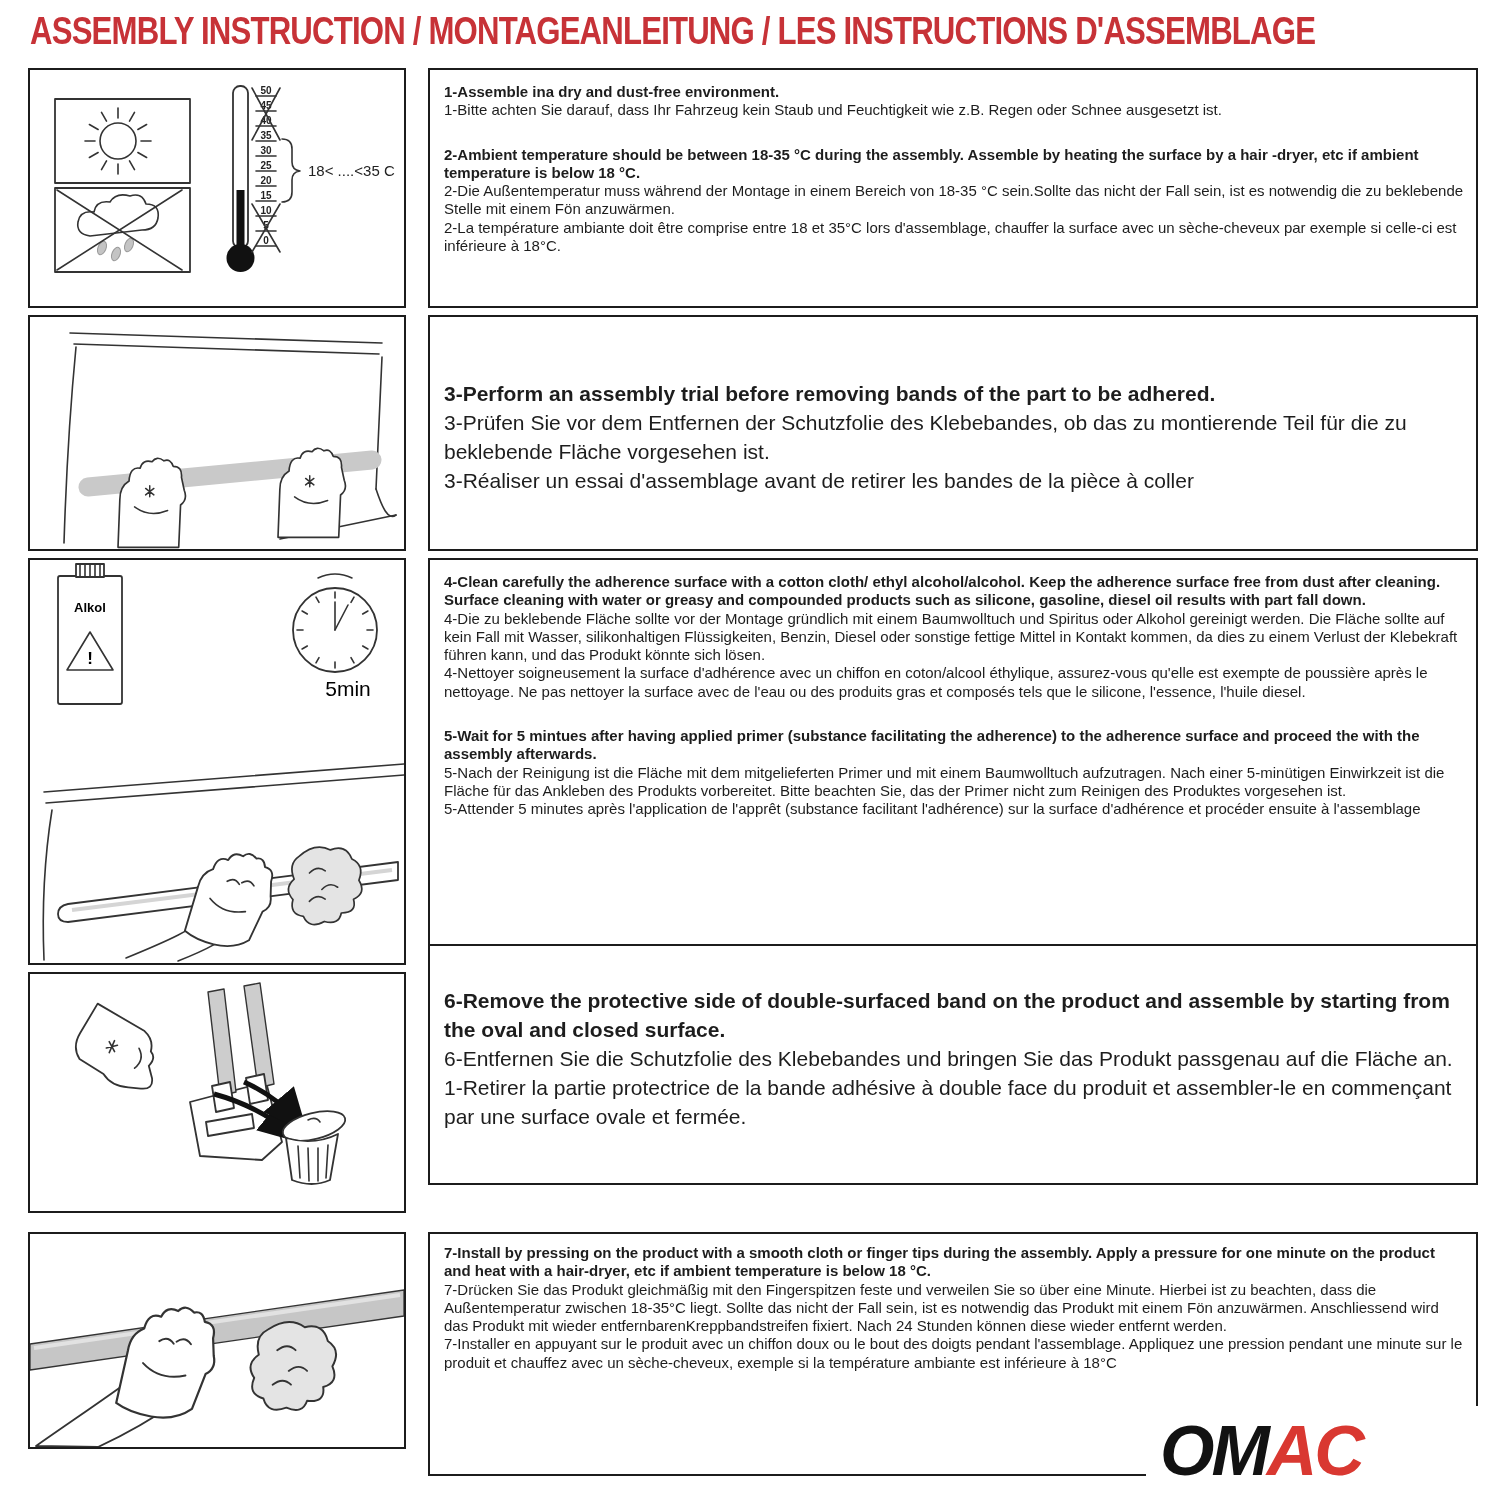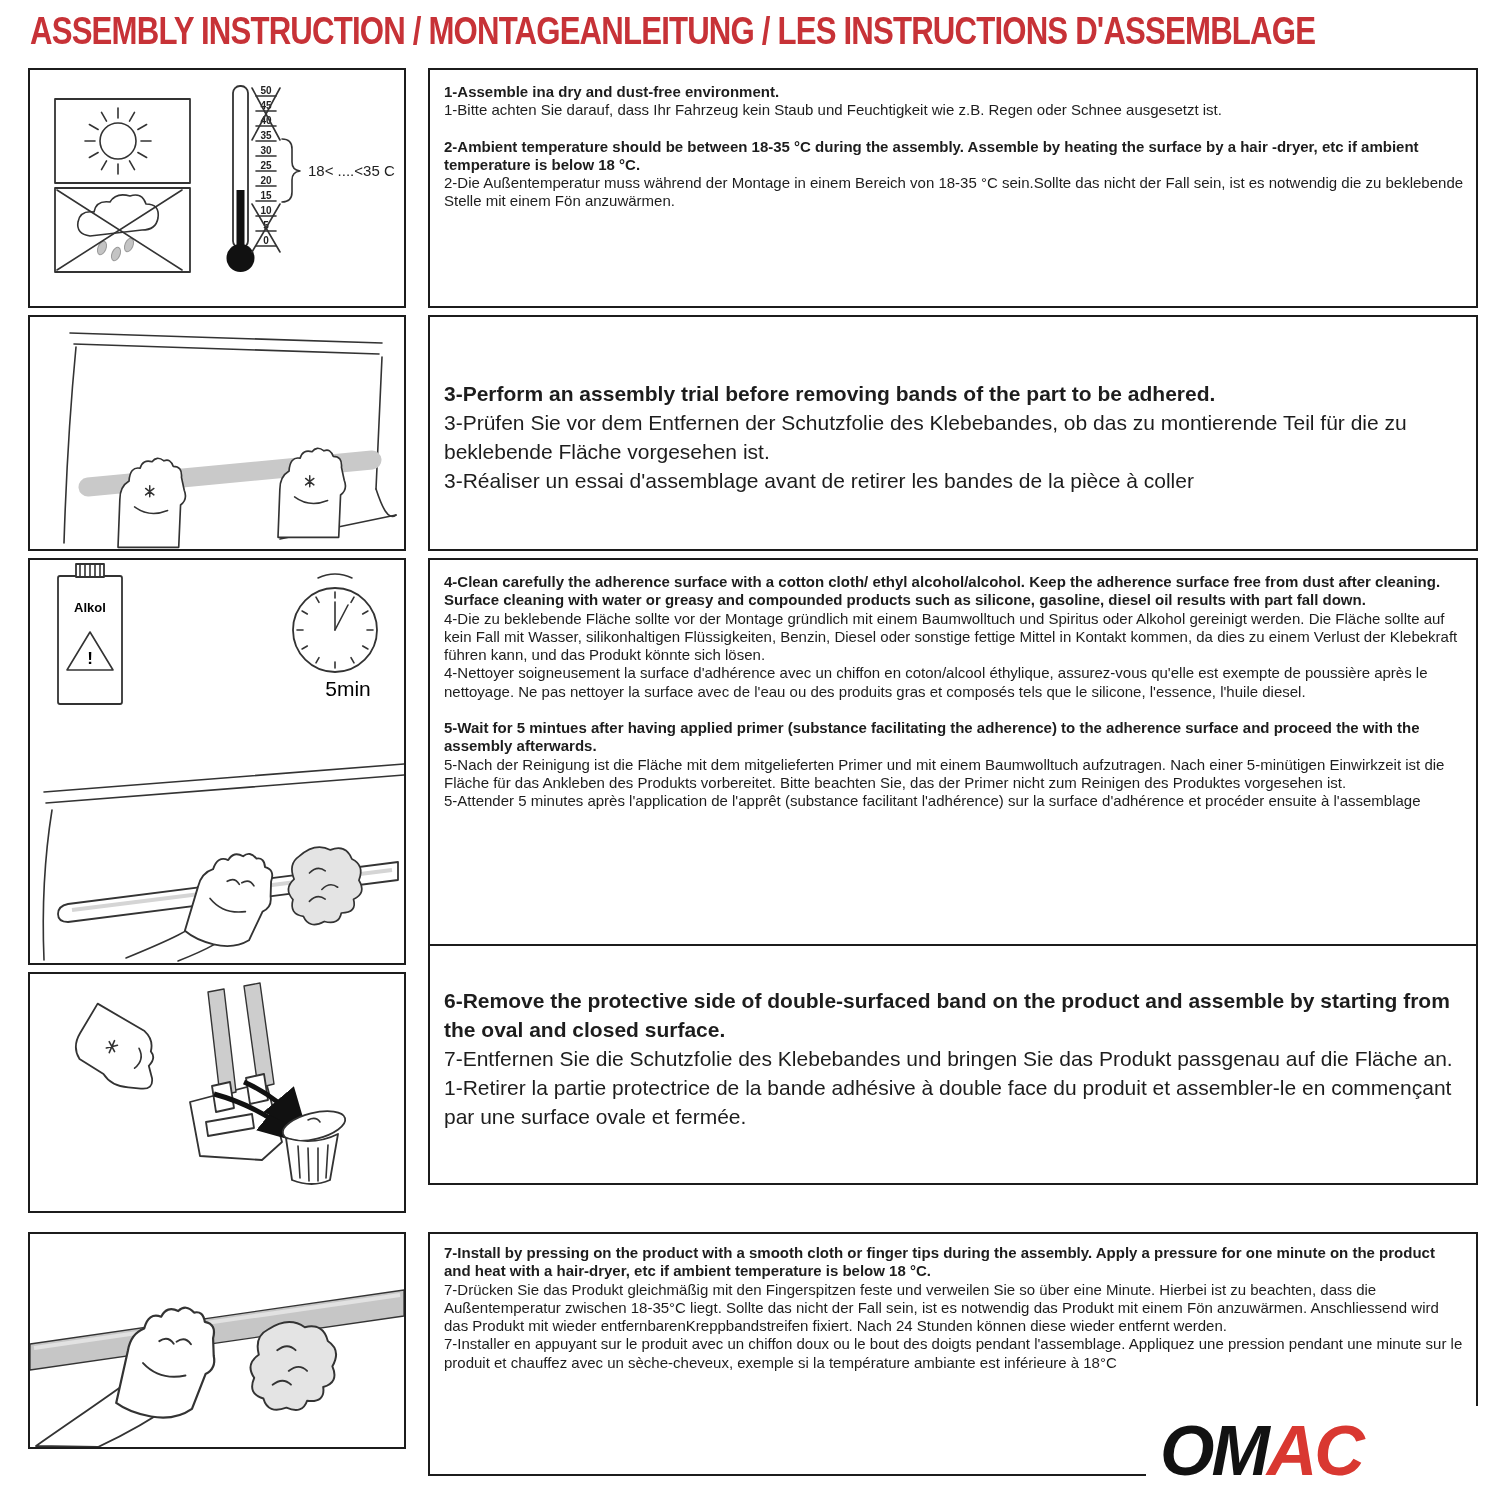--- a/index.html
+++ b/index.html
@@ -4,21 +4,21 @@
 <style>
   html,body{margin:0;padding:0;background:#fff;}
   body{width:1500px;height:1500px;position:relative;font-family:"Liberation Sans",sans-serif;color:#1d1d1d;overflow:hidden;}
   .title{position:absolute;top:10px;left:30px;margin:0;font-size:38px;font-weight:bold;color:#c73237;
          white-space:nowrap;letter-spacing:-1px;transform:scaleX(.82);transform-origin:left center;}
   .box{position:absolute;border:2px solid #1c1c1c;background:#fff;box-sizing:border-box;}
   .textbox{padding:13px 12px 6px 14px;}
   .small p{font-size:15px;line-height:18.3px;margin:0;}
   .large p{font-size:21px;line-height:29px;margin:0;}
   p.bold{font-weight:bold;}
-  p.gap{margin-top:18px;}
+  p.gap{margin-top:26px;}
   
   .b1l{left:28px;top:68px;width:378px;height:240px;}
   .b1r{left:428px;top:68px;width:1050px;height:240px;}
   .b2l{left:28px;top:315px;width:378px;height:236px;}
   .b2r{left:428px;top:315px;width:1050px;height:236px;padding-top:62px;}
   .b3l{left:28px;top:558px;width:378px;height:407px;}
   .b3r{left:428px;top:558px;width:1050px;height:407px;}
   .b4l{left:28px;top:972px;width:378px;height:241px;}
   .b4r{left:428px;top:944px;width:1050px;height:241px;padding-top:40px;}
   .b5l{left:28px;top:1232px;width:378px;height:217px;}
@@ -119,20 +119,21 @@
       <path class="ln" d="M252,69 Q262,69 262,79 L262,92 Q262,100 270,101 Q262,102 262,110 L262,122 Q262,132 252,132"></path>
       <text class="thermo-label svgtxt" x="278" y="106">18&lt; ....&lt;35 C</text>
     </g>
   </svg>
 </div>
 <div class="box textbox small b1r">
   <p class="bold">1-Assemble ina dry and dust-free environment.</p>
   <p>1-Bitte achten Sie darauf, dass Ihr Fahrzeug kein Staub und Feuchtigkeit wie z.B. Regen oder Schnee ausgesetzt ist.</p>
   <p class="bold gap">2-Ambient temperature should be between 18-35 °C  during the assembly. Assemble by heating the surface by a hair -dryer, etc if ambient temperature is below 18 °C.</p>
   <p>2-Die Außentemperatur muss während der Montage in einem Bereich von 18-35 °C  sein.Sollte das nicht der Fall sein, ist es notwendig die zu beklebende Stelle mit einem Fön anzuwärmen.</p>
+  <p>2-La température ambiante doit être comprise entre 18 et 35°C lors d'assemblage, chauffer la surface avec un sèche-cheveux par exemple si celle-ci est inférieure à 18°C.</p>
 </div>
 
 <div class="box imgbox b2l">
   <svg viewBox="0 0 374 232">
     <g class="ln">
       <path d="M40,16 L352,26"></path>
         <path d="M44,27 L349,37"></path>
       <path d="M46,30 C40,92 36,162 34,226"></path>
       <path d="M352,40 C350,92 348,134 346,172"></path>
       <path d="M250,222 L366,198"></path>
@@ -267,21 +268,21 @@
         <line x1="268" y1="172" x2="270" y2="204"></line>
           <line x1="278" y1="174" x2="279" y2="207"></line>
         <line x1="288" y1="174" x2="288" y2="207"></line>
           <line x1="298" y1="171" x2="296" y2="204"></line>
       </g>
     </g>
   </svg>
 </div>
 <div class="box textbox large b4r">
   <p class="bold">6-Remove the protective side of double-surfaced band on the product and assemble by starting from the oval and closed surface.</p>
-  <p>7-Entfernen Sie die Schutzfolie des Klebebandes und bringen Sie das Produkt passgenau auf die Fläche an.</p>
+  <p>6-Entfernen Sie die Schutzfolie des Klebebandes und bringen Sie das Produkt passgenau auf die Fläche an.</p>
   <p>1-Retirer la partie protectrice de la bande adhésive à double face du produit et assembler-le en commençant par une surface ovale et fermée.</p>
 </div>
 
 <div class="box imgbox b5l">
   <svg viewBox="0 0 374 213">
     <polygon points="0,110 374,56 374,82 0,136" fill="#c6c6c6" stroke="#333" stroke-width="1.3"></polygon>
     <line x1="4" y1="114" x2="370" y2="61" stroke="#e2e2e2" stroke-width="4"></line>
 
     <path class="wh" d="M6,212 C46,184 76,164 106,142 L150,166 C118,188 92,202 68,213 Z"></path>
 

